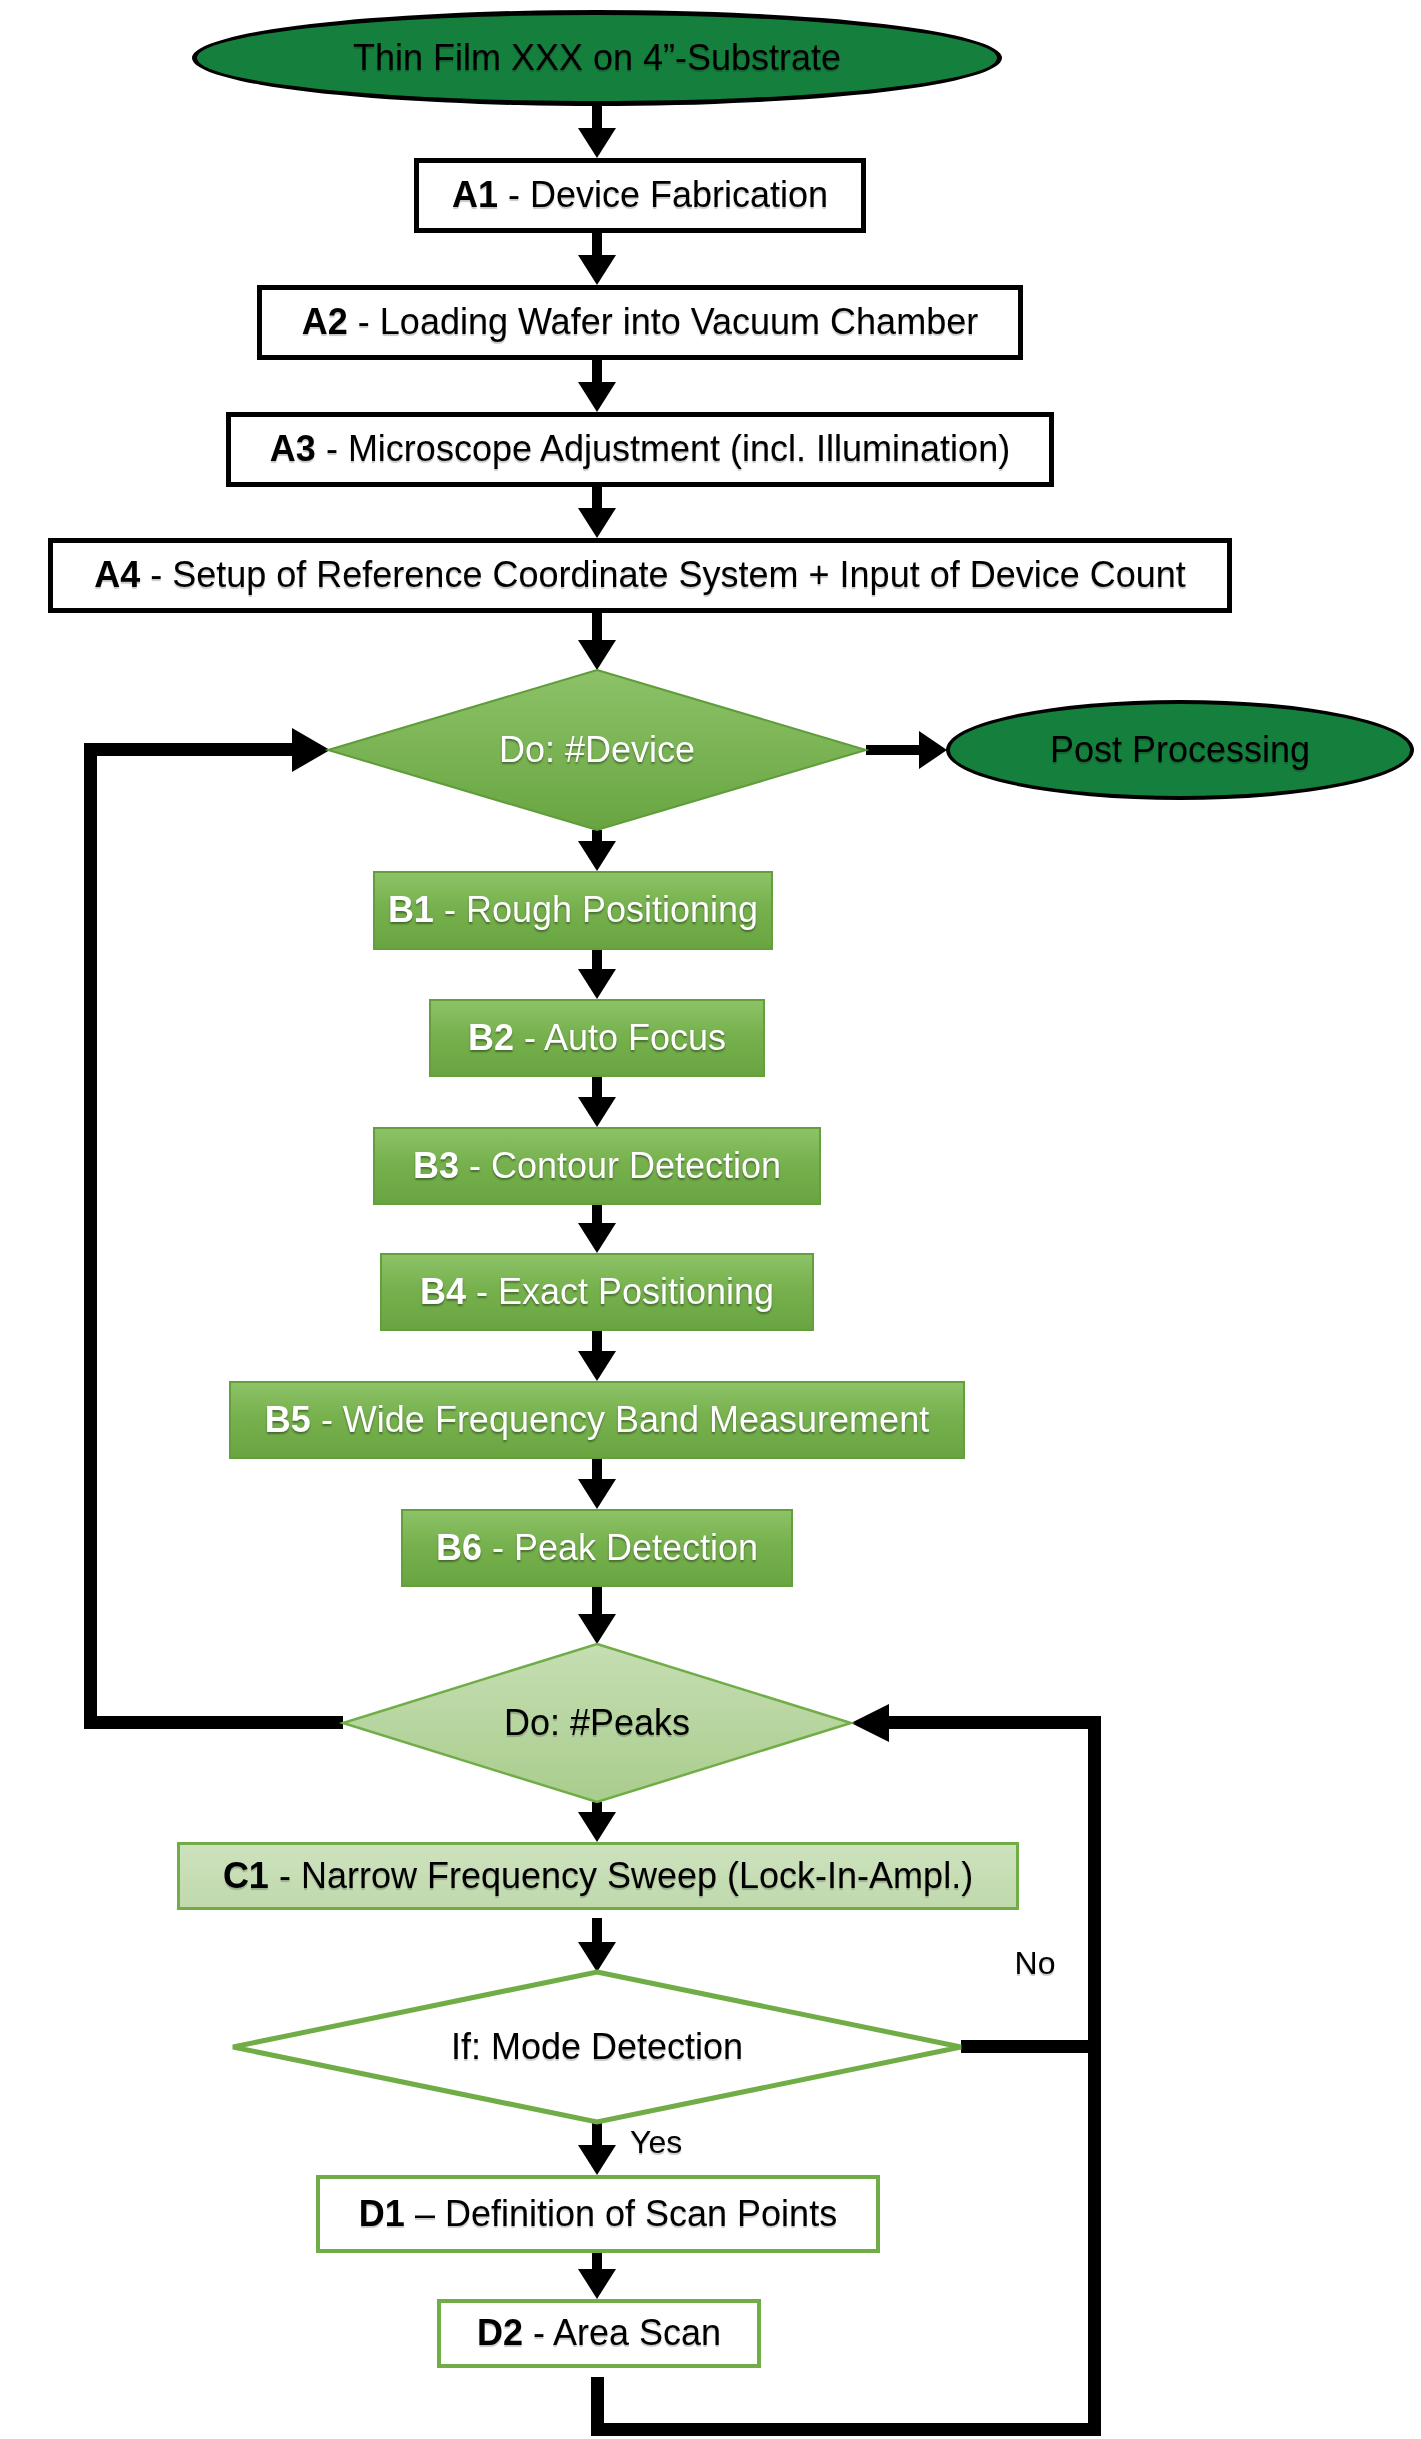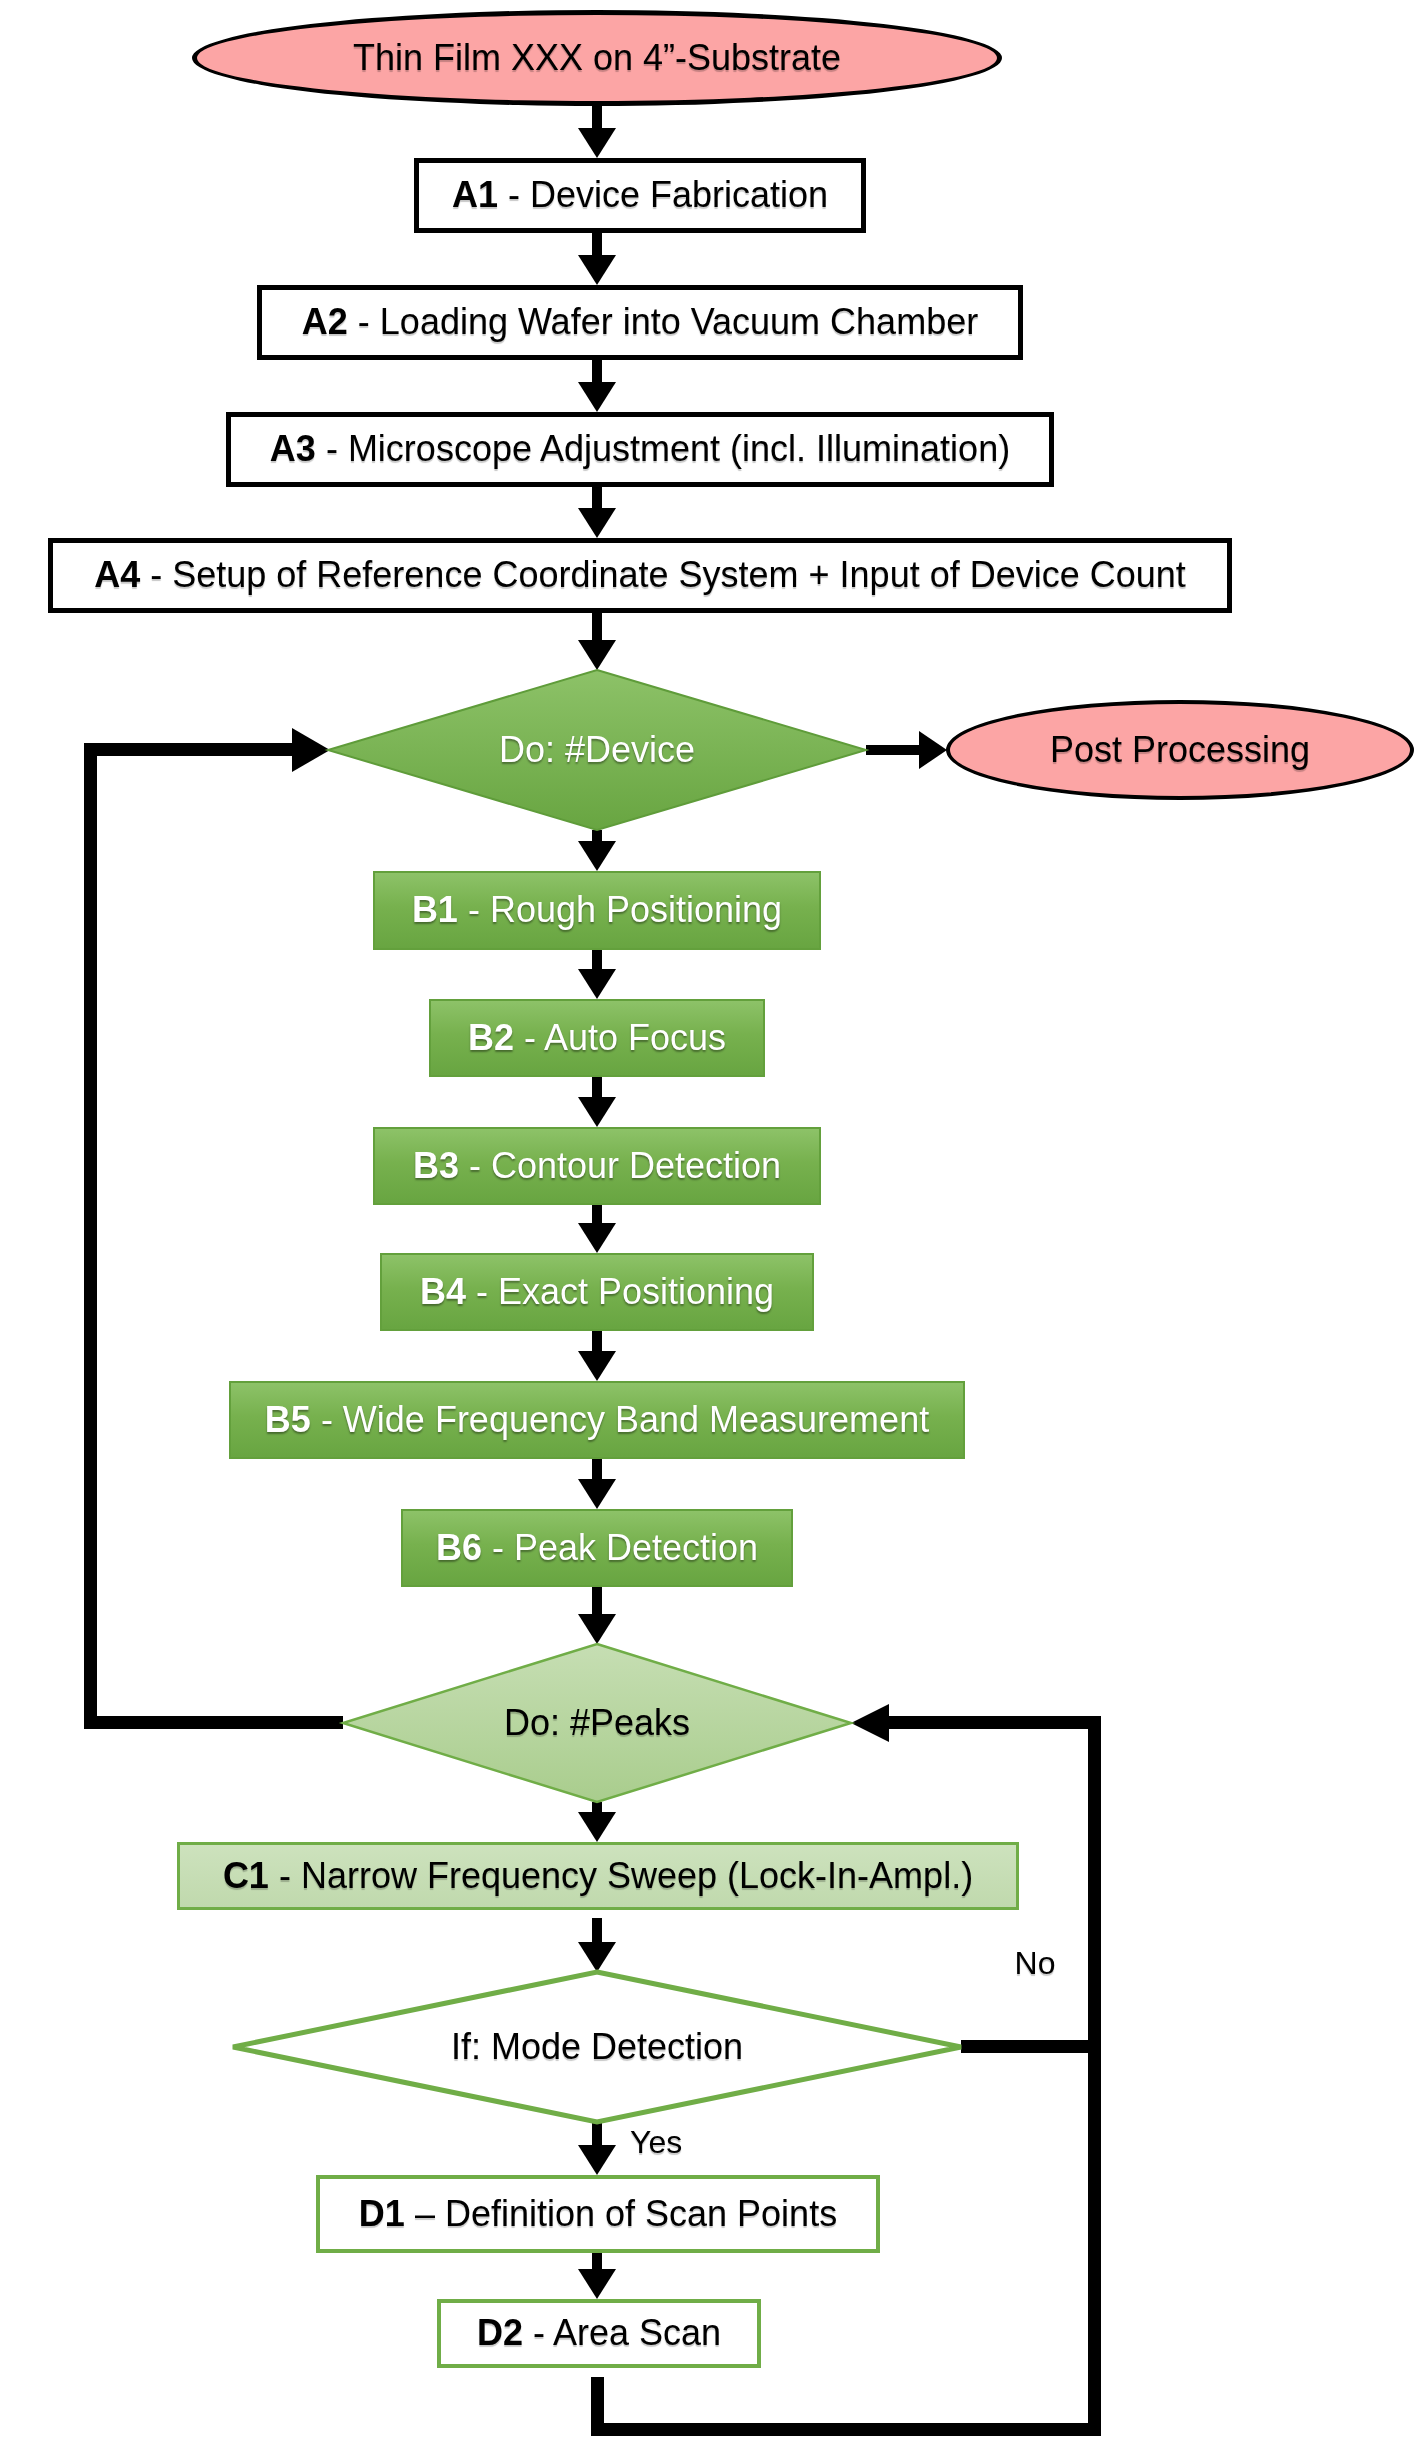--- a/index.html
+++ b/index.html
@@ -10,21 +10,21 @@
         box-sizing:border-box;font-size:36px;line-height:1.12;text-align:center;
         color:#000;text-shadow:0 2px 1px rgba(0,0,0,.22);}
   .pfx{font-weight:bold;}
   .rest{white-space:pre;}
   .box-a{background:#ffffff;border:5px solid #000000;margin-left:43px;}
   .box-b{background:linear-gradient(180deg,var(--green-grad-top,#8dc268) 0%,#77b14e 45%,var(--green-grad-bottom,#68a541) 100%);
          border:2px solid #63a03c;color:#ffffff;text-shadow:0 2px 2px rgba(0,0,0,.38);}
   .box-c{background:linear-gradient(180deg,var(--light-fill-top,#cde2bd) 0%,var(--light-fill-bottom,#c0d9ad) 100%);
          border:3px solid var(--green-accent,#70ad47);}
   .box-d{background:#ffffff;border:4px solid var(--green-accent,#70ad47);}
-  .ellipse{border-radius:50%;background:#fca5a5;}
+  .ellipse{border-radius:50%;background:#15803d;}
   .start-ellipse{border:5px solid #000000;}
   .post-ellipse{border:4px solid #000000;}
   .dlabel{position:absolute;transform:translate(-50%,-50%);font-size:36px;color:#000;
           white-space:nowrap;text-shadow:0 2px 1px rgba(0,0,0,.22);}
   .dlabel.white{color:#ffffff;text-shadow:0 2px 2px rgba(0,0,0,.38);}
   .elabel{position:absolute;font-size:32px;color:#000;text-shadow:0 2px 1px rgba(0,0,0,.22);}
 </style>
 </head>
 <body>
 
@@ -159,21 +159,21 @@
   </div>
   <div class="node box-a" style="left:183px;top:412px;width:828px;height:75px">
     <span class="pfx">A3</span>
       <span class="rest"> - Microscope Adjustment (incl. Illumination)</span>
   </div>
   <div class="node box-a" style="left:5px;top:538px;width:1184px;height:75px">
     <span class="pfx">A4</span>
       <span class="rest"> - Setup of Reference Coordinate System + Input of Device Count</span>
   </div>
 
-  <div class="node box-b" style="left:373px;top:871px;width:448px;height:79px">
+  <div class="node box-b" style="left:373px;top:871px;width:400px;height:79px">
     <span class="pfx">B1</span>
       <span class="rest"> - Rough Positioning</span>
   </div>
   <div class="node box-b" style="left:429px;top:999px;width:336px;height:78px">
     <span class="pfx">B2</span>
       <span class="rest"> - Auto Focus</span>
   </div>
   <div class="node box-b" style="left:373px;top:1127px;width:448px;height:78px">
     <span class="pfx">B3</span>
       <span class="rest"> - Contour Detection</span>

